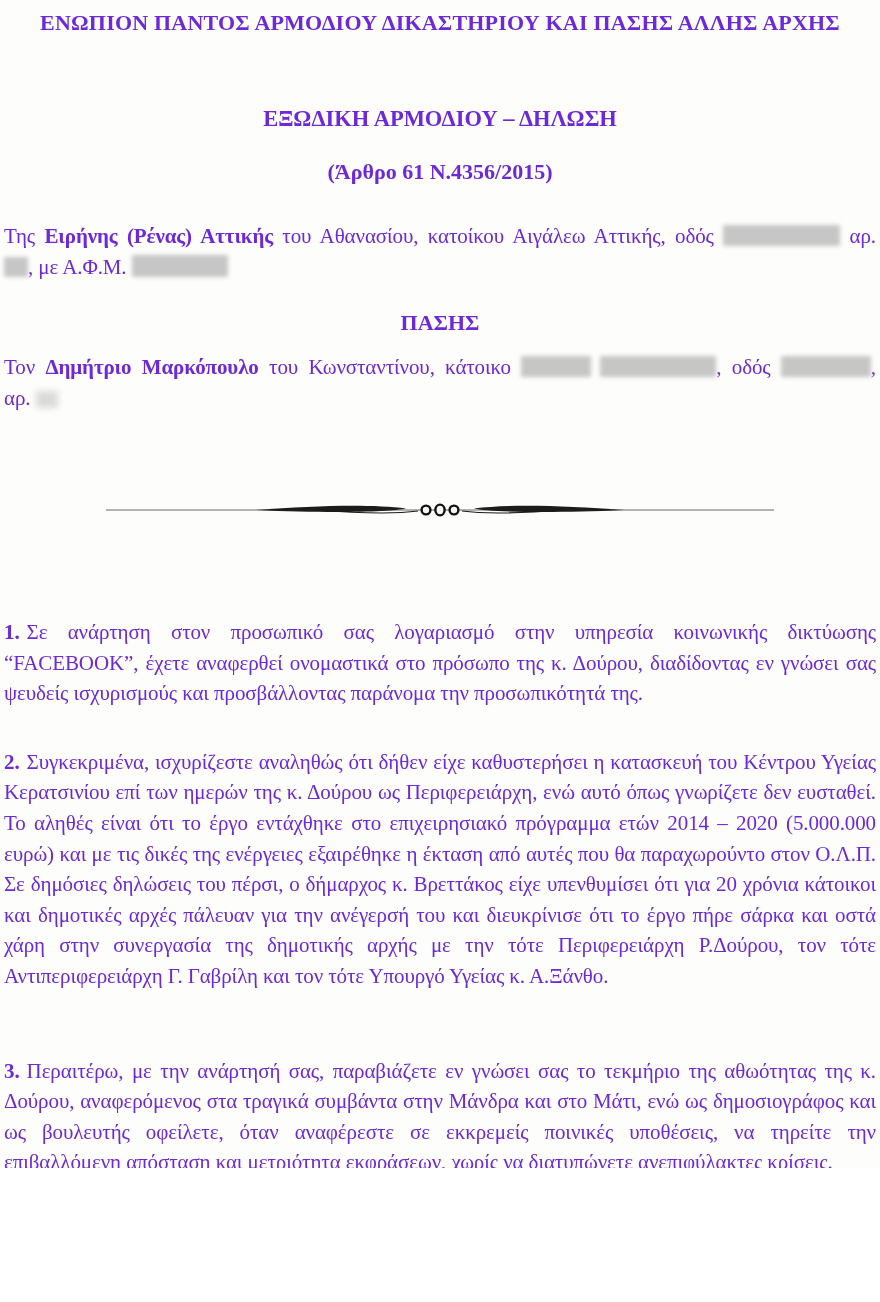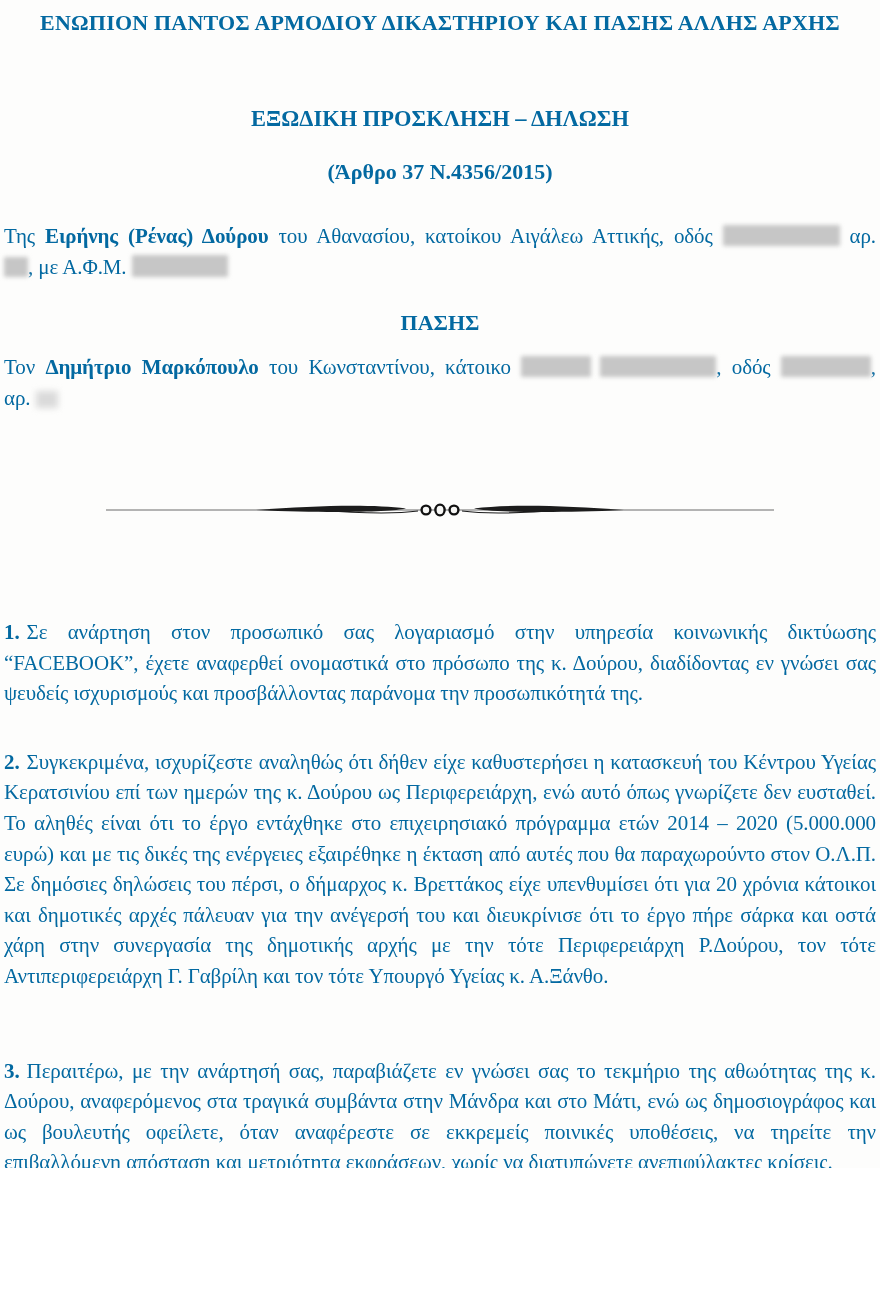--- a/index.html
+++ b/index.html
@@ -7,21 +7,21 @@
     padding: 0;
     background: #ffffff;
   }
   .page {
     position: relative;
     width: 880px;
     height: 1168px;
     box-sizing: border-box;
     padding: 10px 4px 0 4px;
     background: #fdfdfc;
-    color: #0369a1;
+    color: #6d28d9;
     font-family: "Liberation Serif", "DejaVu Serif", serif;
     overflow: hidden;
   }
   .header-line {
     text-align: center;
     font-weight: bold;
     font-size: 22px;
     line-height: 26px;
     letter-spacing: 0.2px;
   }
@@ -97,26 +97,26 @@
     font-size: 22px;
   }
 </style>
 </head>
 <body>
 
 <div class="page">
 
   <div class="header-line">ΕΝΩΠΙΟΝ ΠΑΝΤΟΣ ΑΡΜΟΔΙΟΥ ΔΙΚΑΣΤΗΡΙΟΥ ΚΑΙ ΠΑΣΗΣ ΑΛΛΗΣ ΑΡΧΗΣ</div>
 
-  <div class="doc-title">ΕΞΩΔΙΚΗ ΠΡΟΣΚΛΗΣΗ – ΔΗΛΩΣΗ</div>
+  <div class="doc-title">ΕΞΩΔΙΚΗ ΑΡΜΟΔΙΟΥ – ΔΗΛΩΣΗ</div>
 
-  <div class="law-ref">(Άρθρο 37 Ν.4356/2015)</div>
+  <div class="law-ref">(Άρθρο 61 Ν.4356/2015)</div>
 
   <div class="party sender">
-    <div class="line-justify"><span>Της </span><b>Ειρήνης (Ρένας) Δούρου</b><span> του Αθανασίου, κατοίκου Αιγάλεω Αττικής, οδός </span><span class="redact" style="width:117px;height:21px"></span><span> αρ.</span></div>
+    <div class="line-justify"><span>Της </span><b>Ειρήνης (Ρένας) Αττικής</b><span> του Αθανασίου, κατοίκου Αιγάλεω Αττικής, οδός </span><span class="redact" style="width:117px;height:21px"></span><span> αρ.</span></div>
     <div><span class="redact" style="width:24px;height:20px"></span><span>, με Α.Φ.Μ. </span><span class="redact" style="width:96px;height:22px"></span></div>
   </div>
 
   <div class="pros-heading">ΠΑΣΗΣ</div>
 
   <div class="party recipient">
     <div class="line-justify"><span>Τον </span><b>Δημήτριο Μαρκόπουλο</b><span> του Κωνσταντίνου, κάτοικο </span><span class="redact" style="width:70px;height:21px"></span><span class="redact" style="width:116px;height:21px;margin-left:9px"></span><span>, οδός </span><span class="redact" style="width:90px;height:21px"></span><span>,</span></div>
     <div><span>αρ. </span><span class="redact light" style="width:22px;height:17px"></span></div>
   </div>
 

